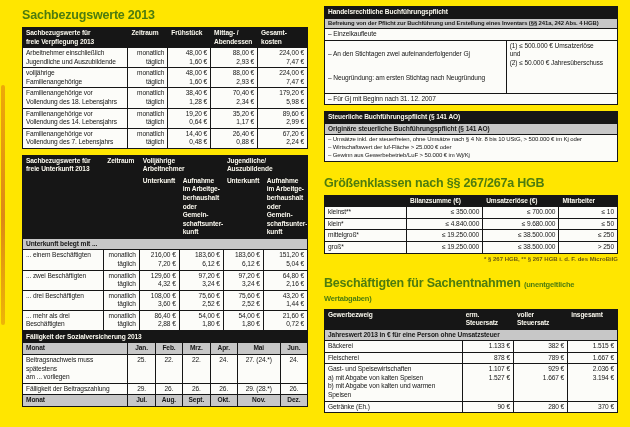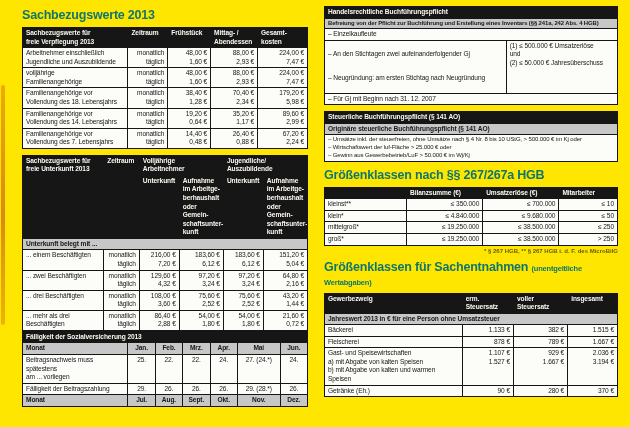--- a/index.html
+++ b/index.html
@@ -13,25 +13,25 @@
   .fold {
     position:absolute; left:1px; top:85px; width:4px; height:240px;
     background:linear-gradient(180deg,#e8960a,#d2691e 55%,#e8a40a);
     opacity:.75; border-radius:2px;
   }
   .cols { display:flex; padding:6px 12px 0 22px; gap:16px; box-sizing:border-box; }
   .col { display:flex; flex-direction:column; }
   .col.left  { width:286px; }
   .col.right { width:294px; }
   h1 {
-    font-size:12.5px; font-weight:bold; margin:2px 0 5px; color:#0f766e;
+    font-size:12.5px; font-weight:bold; margin:2px 0 5px; color:#4d7c0f;
     letter-spacing:-.2px;
   }
   h1 .subt { font-size:7.5px; font-weight:bold; }
-  .mt { margin-top:6px; }
+  .mt { margin-top:14px; }
   table.t { width:100%; border-collapse:collapse; background:#fcfcf9; table-layout:fixed; }
   .t th, .t td {
     border:1px solid #161616; padding:1px 3px; vertical-align:top;
     white-space:pre-line; font-size:6.6px; line-height:1.3; letter-spacing:-.1px;
     overflow:hidden;
   }
   .t th { background:#161616; color:#faf8ee; font-weight:bold; text-align:left; }
   .black { background:#161616 !important; color:#faf8ee; font-weight:bold; }
   .gray  { background:#c7c7c7 !important; font-weight:bold; }
   .num { text-align:right; }
@@ -379,21 +379,21 @@
         <td>groß*</td>
         <td class="num">≤ 19.250.000</td>
         <td class="num">≤ 38.500.000</td>
         <td class="num">&gt; 250</td>
       </tr>
     </tbody>
       </table>
     <div class="fn">* § 267 HGB, ** § 267 HGB i. d. F. des MicroBilG</div>
 
     <h1 class="mt">
-      <span>Größenklassen für Sachentnahmen</span>
+      <span>Beschäftigten für Sachentnahmen</span>
       <span class="subt">(unentgeltliche Wertabgaben)</span>
     </h1>
 
     <table class="t">
       <colgroup>
           <col style="width:47%">
           <col style="width:17.5%">
           <col style="width:18.5%">
           <col style="width:17%">
         </colgroup>

